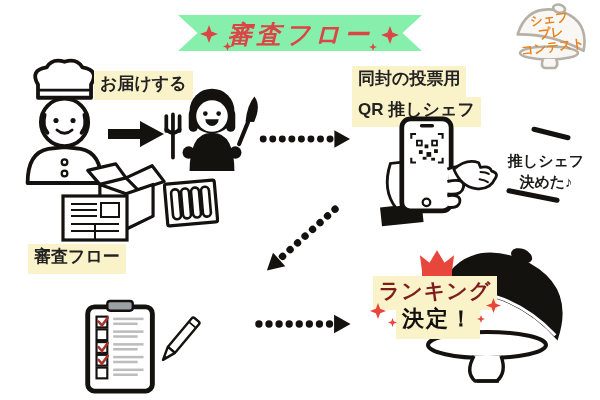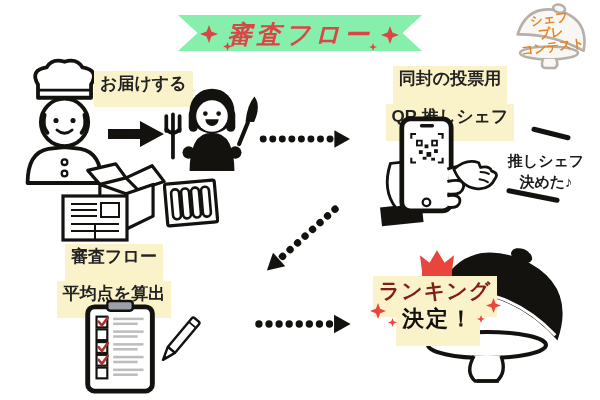--- a/index.html
+++ b/index.html
@@ -19,23 +19,23 @@
     font-style:italic;
   }
   
   .logo{left:504px;top:3px;width:94px;height:68px;}
   .logo-text{
     position:absolute;left:0;top:9px;width:94px;text-align:center;
     color:#e8821e;font-weight:bold;font-size:12.5px;line-height:1.12;
     transform:rotate(-7deg);
   }
   
-  .hl{background:#faf3c9;padding:1px 6px 12px;display:inline-block;}
+  .hl{background:#faf3c9;padding:1px 6px 5px;display:inline-block;}
   .lbl{font-weight:bold;color:#222;font-size:17px;}
-  .center{text-align:center;}
+  .center{text-align:left;}
   
   .speech{left:494px;top:150px;width:104px;text-align:center;
     font-size:15px;font-weight:bold;color:#1c1c1a;line-height:1.4;}
   .dash{background:#14120f;border-radius:3px;height:5px;}
   
   .rank1{left:372px;top:276px;width:126px;text-align:center;z-index:4;}
   .rank1 .hl{color:#7f1d1d;font-size:21px;font-weight:bold;letter-spacing:1px;}
   .rank2{left:396px;top:303px;width:84px;text-align:center;z-index:4;}
   .rank2 .hl{color:#14120f;font-size:22px;font-weight:bold;letter-spacing:2px;}
   .z1{z-index:1}.z3{z-index:3}.z4{z-index:4}
@@ -220,21 +220,20 @@
         <circle cx="50" cy="12" r="4"></circle>
         <circle cx="61" cy="12" r="4"></circle>
         <circle cx="72" cy="12" r="4"></circle>
         <circle cx="83" cy="12" r="4"></circle>
       <polygon points="88,2 106,12 88,22"></polygon>
     </g>
   </svg>
 
   <div class="abs center" style="left:28px;top:244px;width:172px;line-height:1.4">
     <span class="hl lbl">審査フロー</span><br>
-    <span class="hl lbl">平均点を算出</span>
   </div>
 
   <svg class="abs" style="left:82px;top:299px" width="80" height="96" viewBox="0 0 80 98">
     <rect x="5" y="8" width="66" height="86" rx="7" fill="#fff" stroke="#14120f" stroke-width="5"></rect>
     <rect x="25" y="2" width="26" height="10" rx="3" fill="#9aa0a3" stroke="#14120f" stroke-width="2.4"></rect>
     <g>
       <g fill="#fff" stroke="#14120f" stroke-width="2.2">
         <rect x="14" y="18" width="11" height="11"></rect>
           <rect x="14" y="31" width="11" height="11"></rect>
         <rect x="14" y="44" width="11" height="11"></rect>

